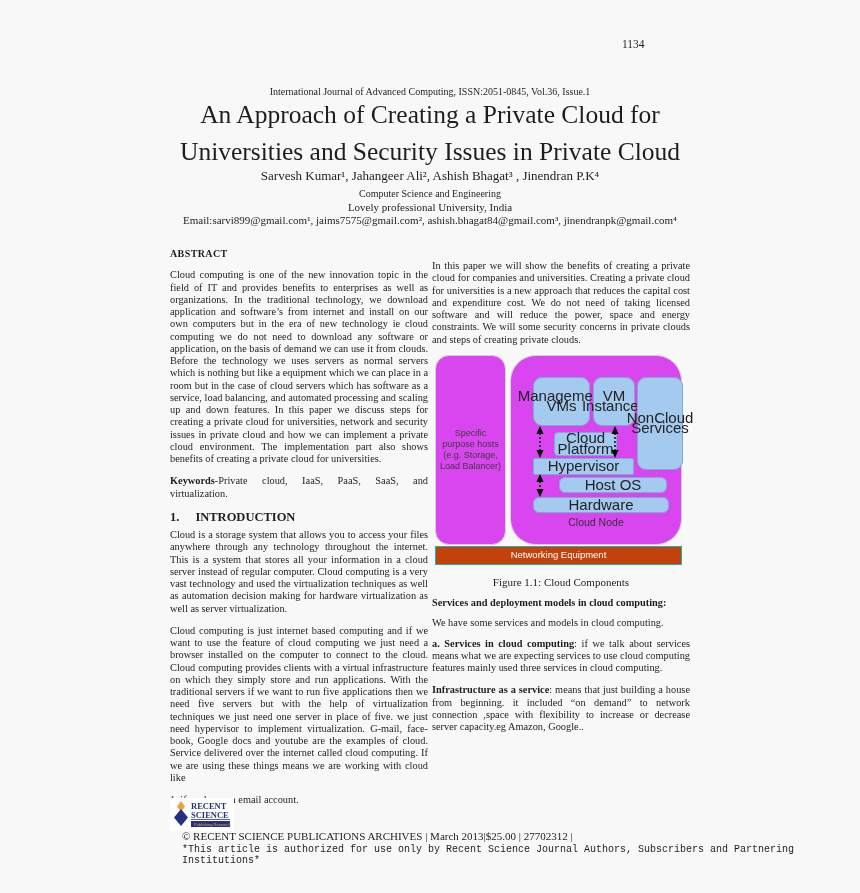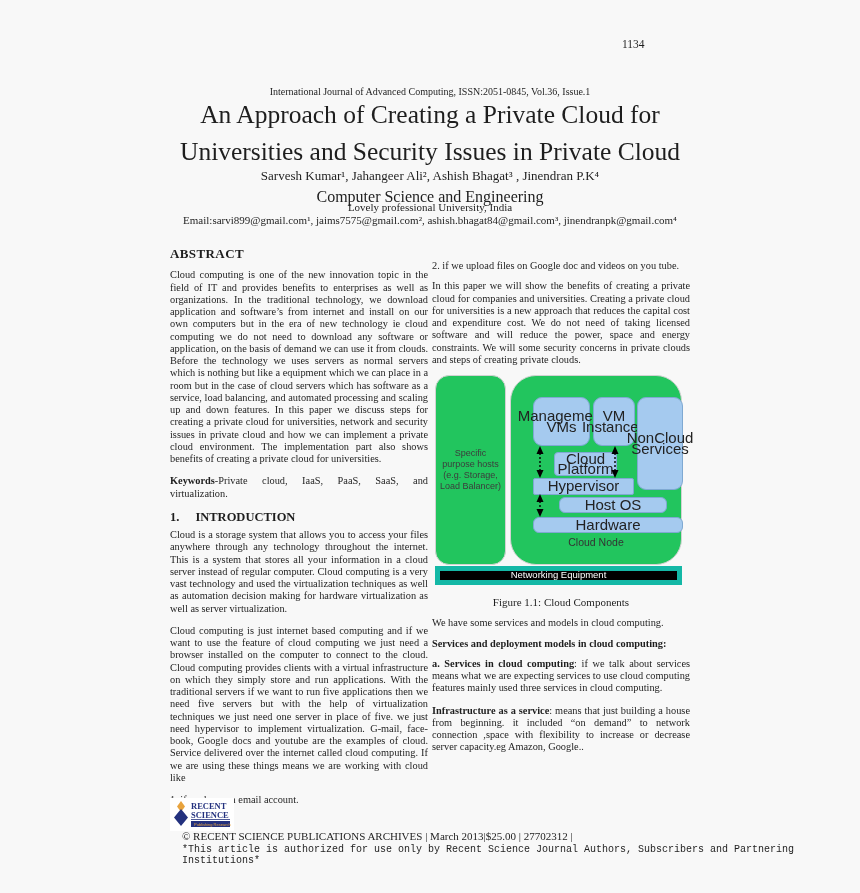--- a/index.html
+++ b/index.html
@@ -6,51 +6,51 @@
   html,body { margin:0; padding:0; }
   body {
     width:860px; height:893px; position:relative; overflow:hidden;
     background:#f8f8f8; color:#1e1e1e;
     font-family:"Liberation Serif", serif;
   }
   .hdr-line { position:absolute; top:38px; left:170px; width:520px; text-align:center; font-size:10px;margin-top:48px; }
   .hdr-num  { position:absolute; top:38px; left:622px; font-size:11.5px; }
   .title-block { position:absolute; top:96px; left:130px; width:600px; text-align:center; font-size:25.5px; line-height:37px; }
   .authors { position:absolute; top:168px; left:130px; width:600px; text-align:center; font-size:13px; }
-  .affil1  { position:absolute; top:188px; left:130px; width:600px; text-align:center; font-size:16px; }
+  .affil1  { position:absolute; top:188px; left:130px; width:600px; text-align:center; font-size:10px; }
   .affil2  { position:absolute; top:201px; left:130px; width:600px; text-align:center; font-size:11px; }
   .emails  { position:absolute; top:214px; left:100px; width:660px; text-align:center; font-size:11px; }
 
   .col { position:absolute; width:258px; font-size:10.35px; line-height:12.25px; text-align:justify; }
   .col-left  { left:170px; top:248px; }
   .col-right { left:432px; top:260px; }
-  .h-abstract { font-size:13px; font-weight:bold; letter-spacing:0.4px; margin:0 0 9px 0; text-align:left; }
+  .h-abstract { font-size:10px; font-weight:bold; letter-spacing:0.4px; margin:0 0 9px 0; text-align:left; }
   .h-section  { font-size:12.5px; font-weight:bold; margin:11px 0 6px 0; text-align:left; }
   .h-section .sec-num { display:inline-block; margin-right:16px; }
   p.body-p { margin:0 0 10px 0; }
   p.tight  { margin:0 0 8px 0; }
   .bold { font-weight:bold; }
 
   
   .figure { position:relative; width:253px; height:214px; margin:2px 0 8px 0; font-family:"Liberation Sans", sans-serif; }
-  .panel { position:absolute; background:#22c55e; border:1px solid #d2d2d2; }
+  .panel { position:absolute; background:#d946ef; border:1px solid #d2d2d2; }
   .panel-left { left:3px; top:1px; width:71px; height:190px; border-radius:14px;
                 display:flex; align-items:center; justify-content:center; }
   .panel-node { left:78px; top:1px; width:172px; height:190px; border-radius:26px; }
   .host-text { font-size:9px; line-height:11px; color:#3c3c3c; text-align:center; padding:0 2px; }
   .bluebox { position:absolute; background:#a5caef; border:1px solid #7fa9d2;
              display:flex; align-items:center; justify-content:center;
              font-size:15px; line-height:10.5px; color:#222; text-align:center;margin-left:8px; }
   .bb-mgmt  { left:93px;  top:23px;  width:57px;  height:49px;  border-radius:9px; }
   .bb-vm    { left:153px; top:23px;  width:42px;  height:49px;  border-radius:9px; }
   .bb-ncs   { left:197px; top:23px;  width:46px;  height:93px;  border-radius:9px; }
   .bb-plat  { left:114px; top:78px;  width:63px;  height:24px;  border-radius:4px; }
   .bb-hyp   { left:93px;  top:104px; width:101px; height:17px;  border-radius:2px; }
   .bb-hos   { left:119px; top:123px; width:108px; height:16px;  border-radius:6px; }
-  .bb-hw    { left:93px;  top:143px; width:150px; height:16px;  border-radius:6px; }
+  .bb-hw    { left:93px;  top:143px; width:136px; height:16px;  border-radius:6px; }
   .node-label { position:absolute; left:78px; top:162px; width:172px; text-align:center;
                 font-size:10.5px; color:#333; }
   .net-bar { position:absolute; left:3px; top:192px; width:247px; height:19px;
              display:flex; align-items:center; justify-content:center;
              font-size:9.5px; color:#ffffff; }
   .fig-arrows { position:absolute; left:0; top:0; }
   .fig-caption { text-align:center; font-size:11px; margin:8px 0 9px 0; font-family:"Liberation Serif", serif; }
 
   
   .logo { position:absolute; left:170px; top:798px; width:64px; height:33px; background:#ffffff; }
@@ -76,57 +76,56 @@
   <div class="h-abstract">ABSTRACT</div>
   <p class="body-p">Cloud computing is one of the new innovation topic in the field of IT and provides benefits to enterprises as well as organizations. In the traditional technology, we download application and software’s from internet and install on our own computers but in the era of new technology ie cloud computing we do not need to download any software or application, on the basis of demand we can use it from clouds. Before the technology we uses servers as normal servers which is nothing but like a equipment which we can place in a room but in the case of cloud servers which has software as a service, load balancing, and automated processing and scaling up and down features. In this paper we discuss steps for creating a private cloud for universities, network and security issues in private cloud and how we can implement a private cloud environment. The implementation part also shows benefits of creating a private cloud for universities.</p>
   <p class="body-p"><span class="bold">Keywords</span><span>-Private cloud, IaaS, PaaS, SaaS, and virtualization.</span></p>
   <div class="h-section"><span class="sec-num">1.</span><span>INTRODUCTION</span></div>
   <p class="body-p">Cloud is a storage system that allows you to access your files anywhere through any technology throughout the internet. This is a system that stores all your information in a cloud server instead of regular computer. Cloud computing is a very vast technology and used the virtualization techniques as well as automation decision making for hardware virtualization as well as server virtualization.</p>
   <p class="body-p">Cloud computing is just internet based computing and if we want to use the feature of cloud computing we just need a browser installed on the computer to connect to the cloud. Cloud computing provides clients with a virtual infrastructure on which they simply store and run applications. With the traditional servers if we want to run five applications then we need five servers but with the help of virtualization techniques we just need one server in place of five. we just need hypervisor to implement virtualization. G-mail, face-book, Google docs and youtube are the examples of cloud. Service delivered over the internet called cloud computing. If we are using these things means we are working with cloud like</p>
   <p class="body-p">1. if we have an email account.</p>
 </div>
 
 <div class="col col-right">
-  <p class="tight">2. if we upload files on Google doc  and videos on you tube.</p>
   <p class="tight">In this paper we will show the benefits of creating a private cloud for companies and universities. Creating a private cloud for universities is a new approach that reduces the capital cost and expenditure cost. We do not need of taking licensed software and will reduce the power, space and energy constraints. We will some security concerns in private clouds and steps of creating private clouds.</p>
 
   <div class="figure">
     <div class="panel panel-left">
       <div class="host-text">Specific purpose hosts (e.g. Storage, Load Balancer)</div>
     </div>
     <div class="panel panel-node"></div>
     <div class="bluebox bb-mgmt">Management VMs</div>
     <div class="bluebox bb-vm">VM Instances</div>
     <div class="bluebox bb-ncs">NonCloud Services</div>
     <div class="bluebox bb-plat">Cloud Platform</div>
     <div class="bluebox bb-hyp">Hypervisor</div>
     <div class="bluebox bb-hos">Host OS</div>
     <div class="bluebox bb-hw">Hardware</div>
     <div class="node-label">Cloud Node</div>
-    <div class="net-bar" style="background:#000000; border:5px solid #14b8a6;">Networking Equipment</div>
+    <div class="net-bar" style="background:#c2410c; border:1px solid #14b8a6;">Networking Equipment</div>
     <svg class="fig-arrows" width="253" height="214" viewBox="0 0 253 214">
 
       <line x1="108" y1="79" x2="108" y2="97" stroke="#000" stroke-width="1.4" stroke-dasharray="2,2"></line>
       <polygon points="104.5,80 111.5,80 108,72" fill="#000"></polygon>
       <polygon points="104.5,96 111.5,96 108,104" fill="#000"></polygon>
 
       <line x1="108" y1="127" x2="108" y2="136" stroke="#000" stroke-width="1.4" stroke-dasharray="2,2"></line>
       <polygon points="104.5,128 111.5,128 108,120" fill="#000"></polygon>
       <polygon points="104.5,135 111.5,135 108,143" fill="#000"></polygon>
 
       <line x1="183" y1="79" x2="183" y2="97" stroke="#000" stroke-width="1.4" stroke-dasharray="2,2"></line>
       <polygon points="179.5,80 186.5,80 183,72" fill="#000"></polygon>
       <polygon points="179.5,96 186.5,96 183,104" fill="#000"></polygon>
     </svg>
   </div>
 
   <div class="fig-caption">Figure 1.1: Cloud Components</div>
 
+  <p class="tight bold" style="text-align:left;">Services and deployment models in cloud computing:</p>
   <p class="tight">We have some services and models in cloud computing.</p>
-  <p class="tight bold" style="text-align:left;">Services and deployment models in cloud computing:</p>
   <p class="body-p"><span class="bold">a. Services in cloud computing</span><span>: if we talk about services means what we are expecting services to use cloud computing features mainly used three services in cloud computing.</span></p>
   <p class="body-p"><span class="bold">Infrastructure as a service</span><span>: means that just building a house from beginning. it included  “on demand” to network connection ,space with flexibility to increase or decrease server capacity.eg Amazon, Google..</span></p>
 </div>
 
 <div class="logo">
   <svg width="64" height="33" viewBox="0 0 64 33">
     <polygon points="11,3 15,8.5 11,14 7,8.5" fill="#e8a33d"></polygon>
     <polygon points="11,11 18,19.5 11,28 4,19.5" fill="#23317e"></polygon>
     <text x="21" y="11" font-family="Liberation Serif, serif" font-size="8.5" font-weight="bold" fill="#23317e">RECENT</text>
     <text x="21" y="20" font-family="Liberation Serif, serif" font-size="8.5" font-weight="bold" fill="#23317e">SCIENCE</text>

